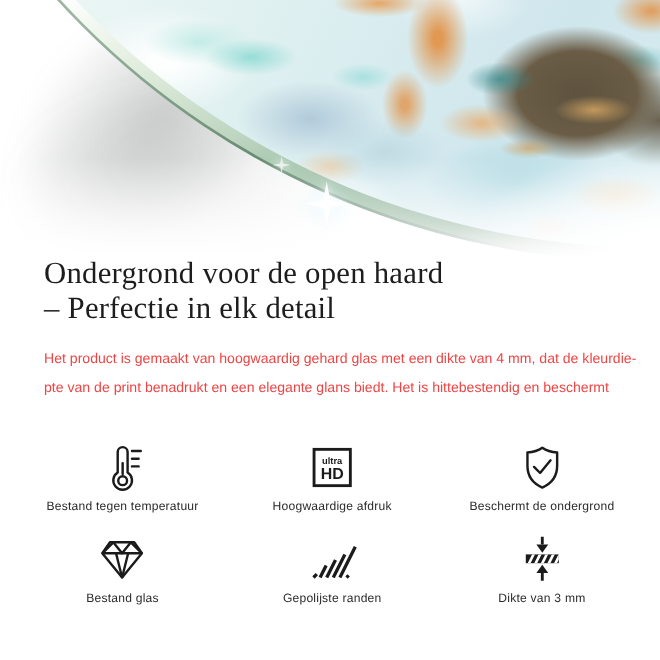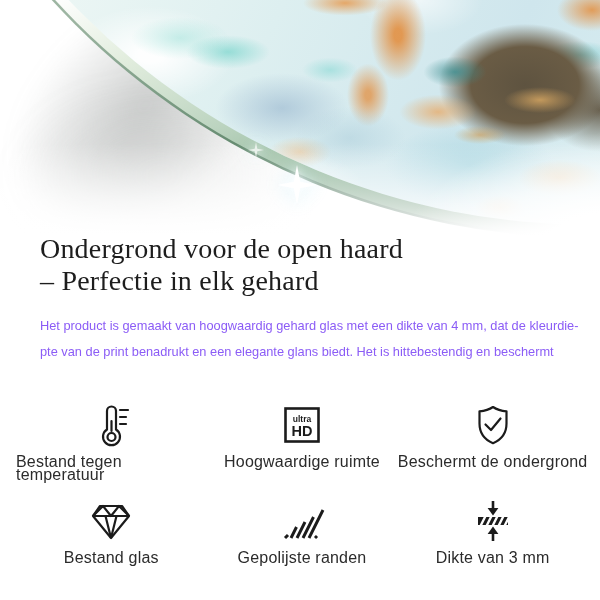--- a/index.html
+++ b/index.html
@@ -77,32 +77,32 @@
 
   
   .heading {
     position:absolute; left:40px; top:233px;
     font-family:"Liberation Serif", serif; font-weight:400;
     font-size:28px; line-height:32px; color:#1d1d1d; letter-spacing:0.2px;
     white-space:nowrap;
   }
   .desc {
     position:absolute; left:40px; top:313px;
-    font-size:12.8px; line-height:25.5px; color:#8b5cf6;
+    font-size:12.8px; line-height:25.5px; color:#ef4444;
     letter-spacing:0px; white-space:nowrap;
   }
 
   
   .features {
     position:absolute; left:16px; top:401px; width:572px;
     display:grid; grid-template-columns:repeat(3,1fr); row-gap:16px;
   }
   .feature { display:flex; flex-direction:column; align-items:center; }
   .icon-wrap { height:48px; display:flex; align-items:center; justify-content:center; }
-  .f-label { margin-top:6px; font-size:16px; line-height:13px; color:#2b2b2b; letter-spacing:0.2px; }
+  .f-label { margin-top:6px; font-size:11px; line-height:13px; color:#2b2b2b; letter-spacing:0.2px; }
   .ic { stroke:#1b1b1b; fill:none; stroke-width:2.2; }
 </style>
 </head>
 <body>
 
 <div class="stage">
 
   <div class="hero">
     <div class="shadow1"></div>
     <div class="shadow2"></div>
@@ -113,21 +113,21 @@
     <svg class="sparkle sparkle-big" width="40" height="40" viewBox="0 0 40 40">
       <path d="M20 0 L23.2 16.8 L40 20 L23.2 23.2 L20 40 L16.8 23.2 L0 20 L16.8 16.8 Z" fill="#ffffff"></path>
     </svg>
     <svg class="sparkle sparkle-small" width="16" height="16" viewBox="0 0 40 40">
       <path d="M20 0 L23.2 16.8 L40 20 L23.2 23.2 L20 40 L16.8 23.2 L0 20 L16.8 16.8 Z" fill="#ffffff"></path>
     </svg>
   </div>
 
   <h1 class="heading" style="margin:0;">
     <div>Ondergrond voor de open haard</div>
-    <div>– Perfectie in elk gehard</div>
+    <div>– Perfectie in elk detail</div>
   </h1>
 
   <div class="desc">
     <div>Het product is gemaakt van hoogwaardig gehard glas met een dikte van 4 mm, dat de kleurdie-</div>
     <div>pte van de print benadrukt en een elegante glans biedt. Het is hittebestendig en beschermt</div>
   </div>
 
   <div class="features">
 
     <div class="feature">
@@ -147,21 +147,21 @@
     </div>
 
     <div class="feature">
       <div class="icon-wrap">
         <svg width="48" height="48" viewBox="0 0 48 48">
           <rect x="7.5" y="7.5" width="33" height="33" fill="none" stroke="#1b1b1b" stroke-width="2.6"></rect>
           <text x="24" y="20.5" text-anchor="middle" font-family="Liberation Sans, sans-serif" font-size="8.5" font-weight="600" fill="#1b1b1b">ultra</text>
           <text x="24" y="34.5" text-anchor="middle" font-family="Liberation Sans, sans-serif" font-size="14.5" font-weight="800" fill="#1b1b1b">HD</text>
         </svg>
       </div>
-      <div class="f-label">Hoogwaardige ruimte</div>
+      <div class="f-label">Hoogwaardige afdruk</div>
     </div>
 
     <div class="feature">
       <div class="icon-wrap">
         <svg width="48" height="48" viewBox="0 0 48 48">
           <g class="ic" stroke-width="2.4" stroke-linecap="round" stroke-linejoin="round">
             <path d="M24 6 C27.5 8.5 32.5 10 37.5 10.3 V22.5 C37.5 32.5 32 38.8 24 42.2 C16 38.8 10.5 32.5 10.5 22.5 V10.3 C15.5 10 20.5 8.5 24 6 Z"></path>
             <path d="M16.5 23.5 L22 29 L31.5 17.5"></path>
           </g>
         </svg>

